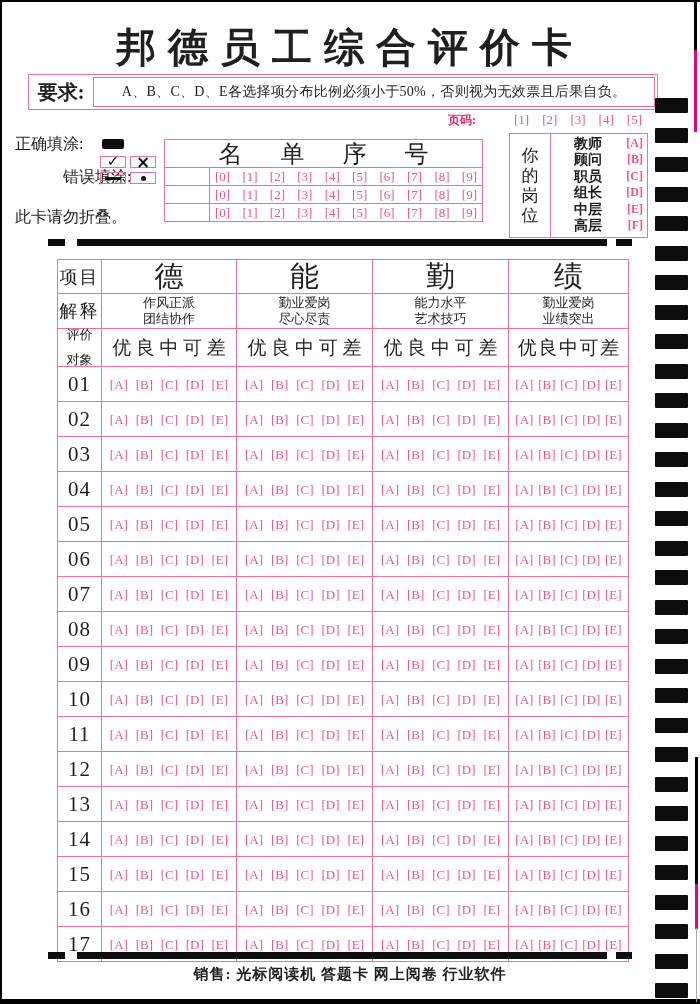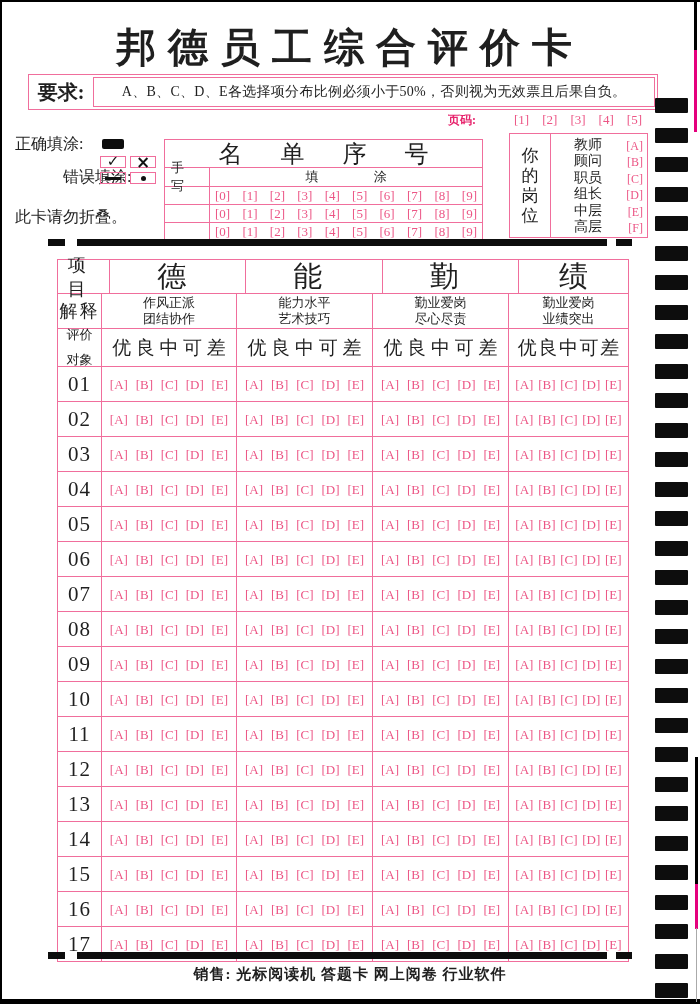--- a/index.html
+++ b/index.html
@@ -60,32 +60,32 @@
   .ros-row + .ros-row{border-top:1px solid var(--pink);}
   .ros-row .hw{width:45px;border-right:1px solid var(--pink);box-sizing:border-box;}
   .ros-row .digits{flex:1;display:flex;align-items:center;justify-content:space-between;
                    padding:0 5px;font-size:12px;}
   
   .posbox{left:509px;top:133px;width:139px;height:105px;border:1px solid var(--pink);
           box-sizing:border-box;display:flex;}
   .pos-label{width:40px;border-right:1px solid var(--pink);display:flex;flex-direction:column;
              align-items:center;justify-content:center;gap:3px;font-size:17px;line-height:1;}
   .pos-opts{flex:1;display:flex;flex-direction:column;justify-content:space-around;padding:2px 4px;}
-  .pos-row{display:flex;align-items:flex-end;height:15px;}
+  .pos-row{display:flex;align-items:flex-start;height:15px;font-weight:bold;}
   .pos-name{flex:1;text-align:center;font-size:14px;line-height:1;}
   .pos-code{width:22px;text-align:right;font-size:12px;}
   
   .sbar i{position:absolute;height:7px;background:var(--bar);display:block;}
   .sb-top i{top:239px;} .sb-bot i{top:952px;}
   .d1{left:48px;width:17px;} .d2{left:77px;width:530px;} .d3{left:616px;width:16px;}
   
   .mtable{left:57px;top:259px;width:572px;border:1px solid var(--pink);box-sizing:border-box;background:#fff;}
   .mrow{display:flex;}
   .mrow + .mrow{border-top:1px solid var(--pink);}
-  .r-cat{height:33px;gap:12px;} .r-exp{height:34px;} .r-scale{height:37px;} .r-data{height:34px;}
+  .r-cat{height:33px;} .r-exp{height:34px;} .r-scale{height:37px;} .r-data{height:34px;}
   .mcell{box-sizing:border-box;display:flex;align-items:center;justify-content:center;
          border-left:1px solid var(--pink);text-align:center;}
   .mcell:first-child{border-left:none;}
   .c-item{font-size:18px;letter-spacing:2px;}
   .c-cat{font-size:29px;}
   .c-two{flex-direction:column;font-size:13px;line-height:1.25;}
   .c-grades{justify-content:space-around;padding:0 8px;font-size:19px;}
   .c-bubbles{justify-content:space-around;padding:0 4px;}
   .c-rownum{font-size:21px;letter-spacing:1px;}
   
@@ -136,24 +136,20 @@
         <span class="g-line"></span>
       </span>
       <span class="wbox">
         <span class="g-dot"></span>
       </span>
     </div>
   <div class="abs instr i-nofold">此卡请勿折叠。</div>
 
   <div class="abs roster">
     <div class="ros-title">名 单 序 号</div>
-    <div class="ros-hd">
-      <div class="ros-hw">手 写</div>
-      <div class="ros-fill">填 涂</div>
-    </div>
     <div>
         <div class="ros-row">
           <div class="hw"></div>
           <div class="digits">
             <span class="bubble">[0]</span>
             <span class="bubble">[1]</span>
             <span class="bubble">[2]</span>
             <span class="bubble">[3]</span>
             <span class="bubble">[4]</span>
             <span class="bubble">[5]</span>
@@ -245,26 +241,26 @@
         <div class="mcell c-cat" style="width: 136px;">勤</div>
         <div class="mcell c-cat" style="width: 120px;">绩</div>
       </div>
       <div class="mrow r-exp">
         <div class="mcell c-item" style="width: 43px;">解释</div>
         <div class="mcell c-two" style="width: 135px;">
           <div>作风正派</div>
           <div>团结协作</div>
         </div>
         <div class="mcell c-two" style="width: 136px;">
+          <div>勤业爱岗</div>
+          <div>尽心尽责</div>
+        </div>
+        <div class="mcell c-two" style="width: 136px;">
           <div>能力水平</div>
           <div>艺术技巧</div>
-        </div>
-        <div class="mcell c-two" style="width: 136px;">
-          <div>勤业爱岗</div>
-          <div>尽心尽责</div>
         </div>
         <div class="mcell c-two" style="width: 120px;">
           <div>勤业爱岗</div>
           <div>业绩突出</div>
         </div>
       </div>
       <div class="mrow r-scale">
         <div class="mcell c-two" style="width: 43px; gap: 8px;">
           <div>评价</div>
           <div>对象</div>

